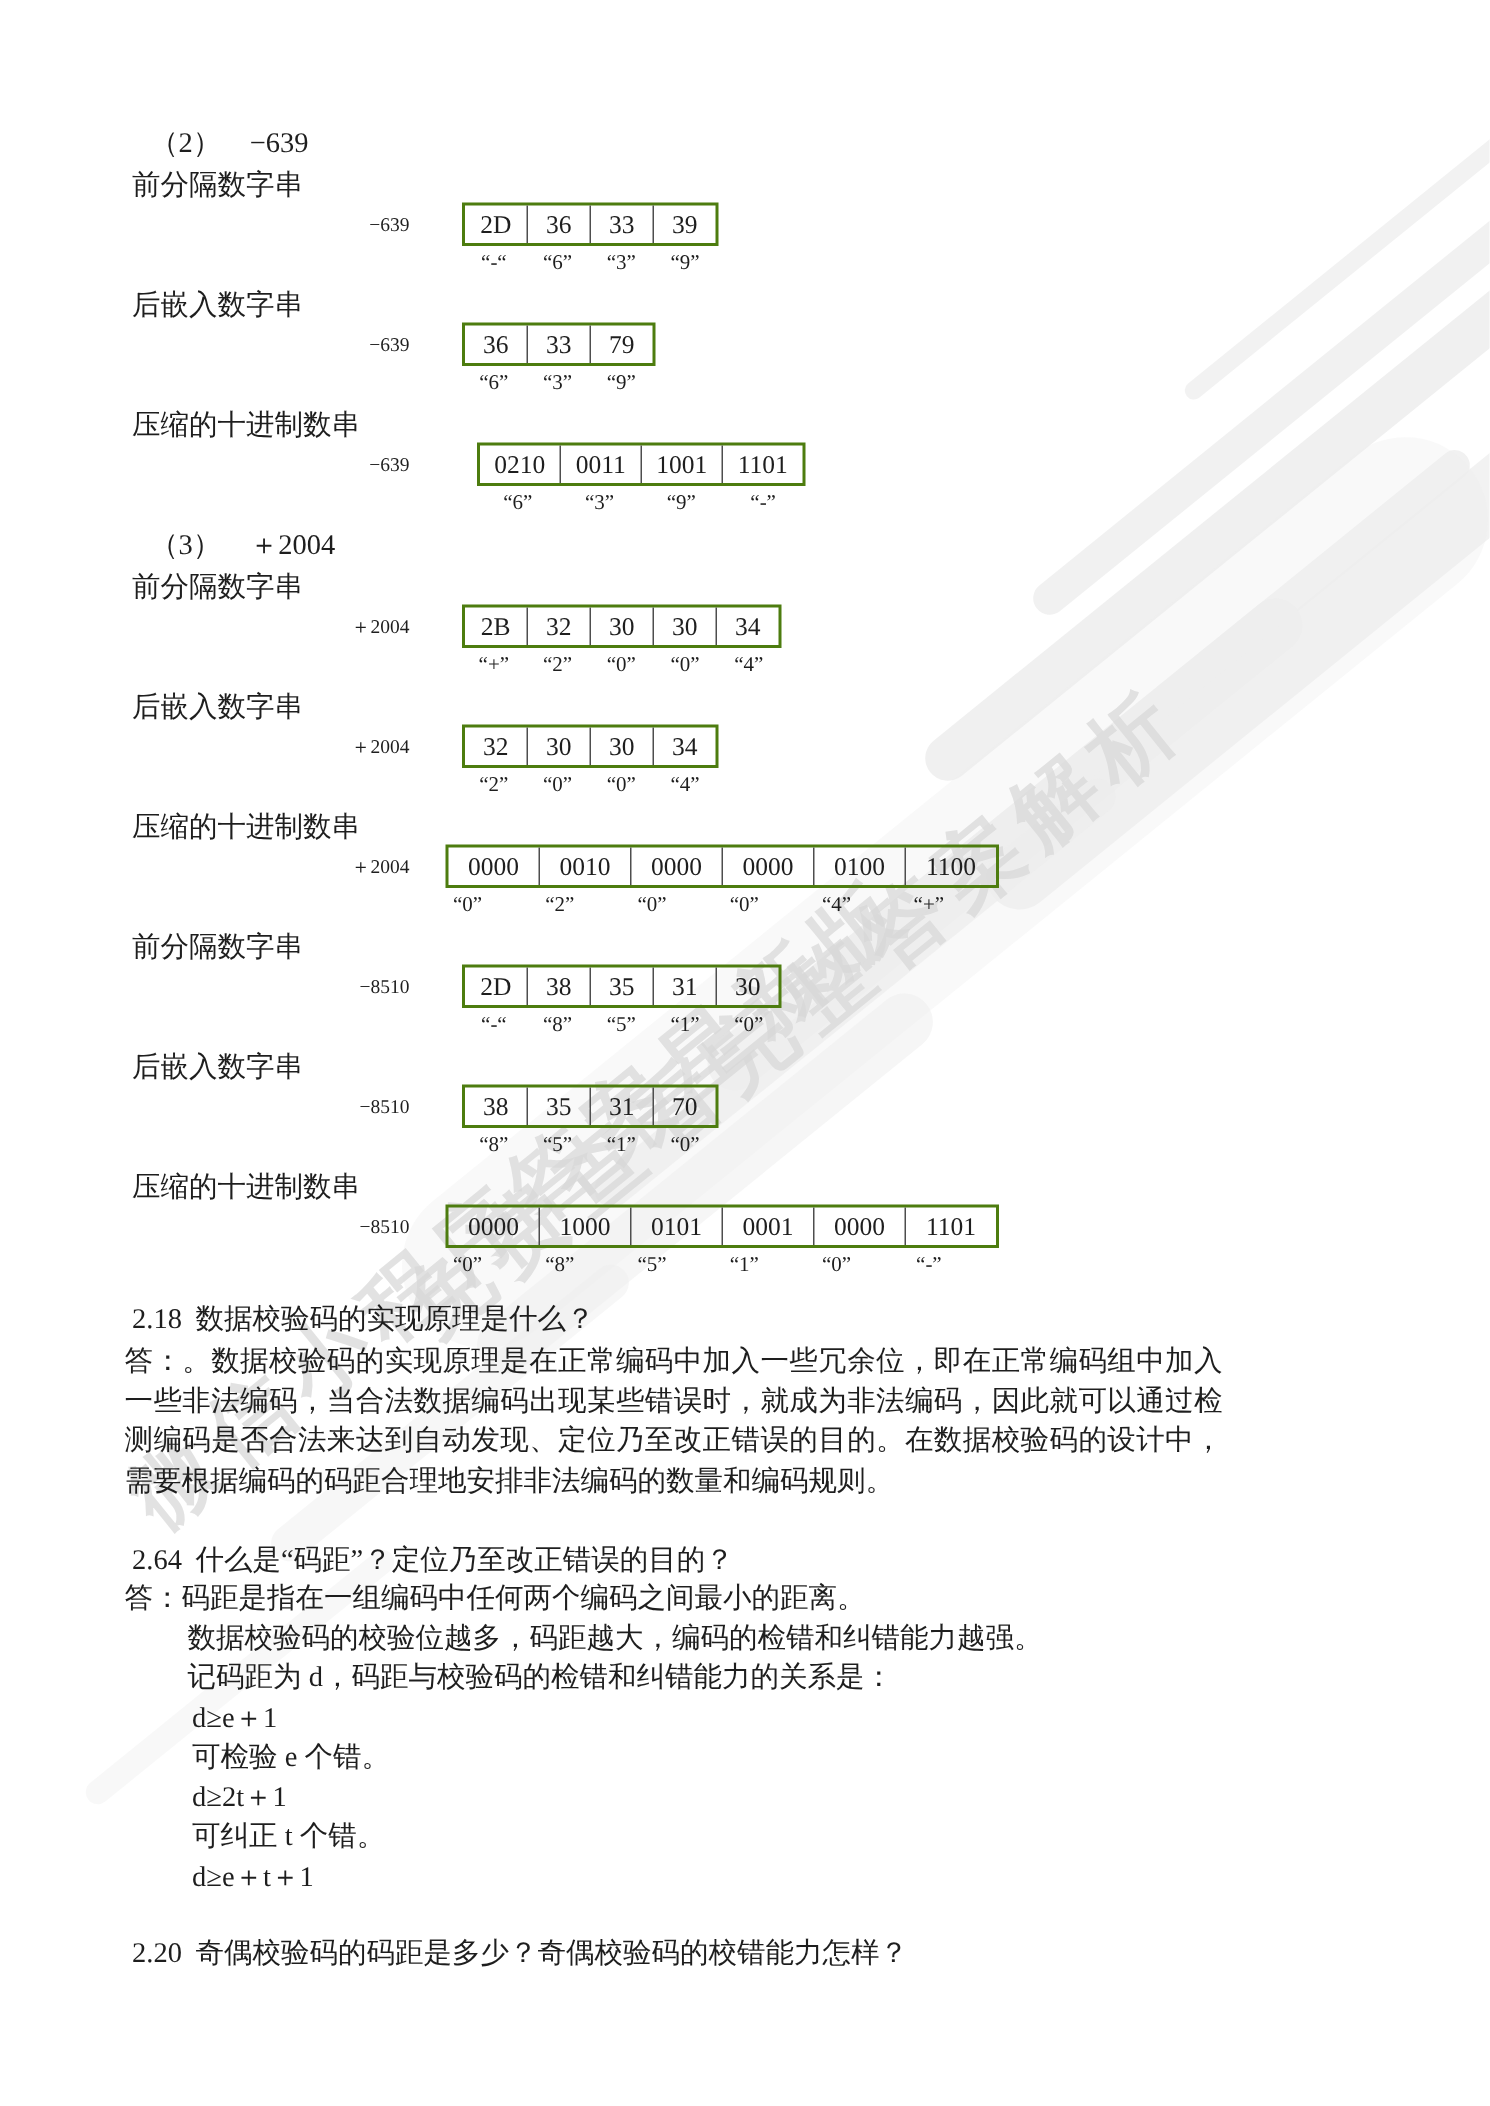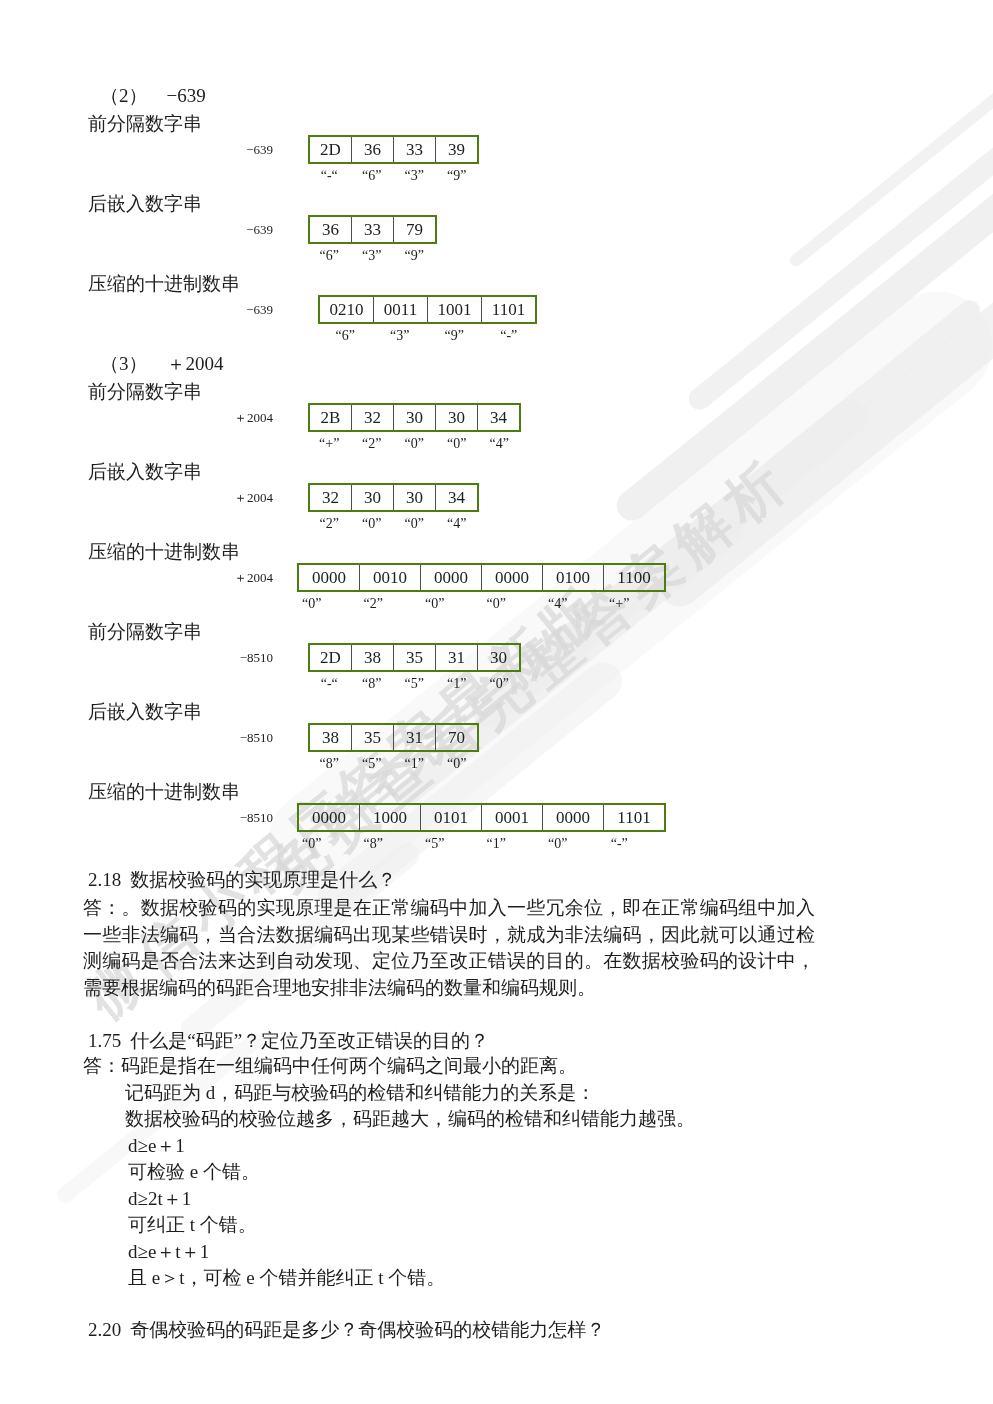--- a/index.html
+++ b/index.html
@@ -223,35 +223,34 @@
         <span class="q">“-”</span>
       </div>
     </div>
 
   <div class="qtitle mt-q218">
     <span class="qnum">2.18</span><span>数据校验码的实现原理是什么？</span>
   </div>
   <p class="answer-para">答：。数据校验码的实现原理是在正常编码中加入一些冗余位，即在正常编码组中加入一些非法编码，当合法数据编码出现某些错误时，就成为非法编码，因此就可以通过检测编码是否合法来达到自动发现、定位乃至改正错误的目的。在数据校验码的设计中，需要根据编码的码距合理地安排非法编码的数量和编码规则。</p>
 
   <div class="qtitle mt-q219">
-    <span class="qnum">1.75</span><span>什么是“码距”？定位乃至改正错误的目的？</span>
+    <span class="qnum">2.64</span><span>什么是“码距”？定位乃至改正错误的目的？</span>
   </div>
   <div class="ans-line">答：码距是指在一组编码中任何两个编码之间最小的距离。</div>
+  <div class="ans-line indent1">数据校验码的校验位越多，码距越大，编码的检错和纠错能力越强。</div>
   <div class="ans-line indent1">记码距为 d，码距与校验码的检错和纠错能力的关系是：</div>
-  <div class="ans-line indent1">数据校验码的校验位越多，码距越大，编码的检错和纠错能力越强。</div>
   <div class="formula-line">
     <span class="fcol">d≥e＋1</span>
       <span>可检验 e 个错。</span>
   </div>
   <div class="formula-line">
     <span class="fcol">d≥2t＋1</span>
       <span>可纠正 t 个错。</span>
   </div>
   <div class="formula-line">
     <span class="fcol">d≥e＋t＋1</span>
-      <span>且 e＞t，可检 e 个错并能纠正 t 个错。</span>
   </div>
 
   <div class="qtitle mt-q220">
     <span class="qnum">2.20</span><span>奇偶校验码的码距是多少？奇偶校验码的校错能力怎样？</span>
   </div>
 
 </div>
 
 </body></html>

